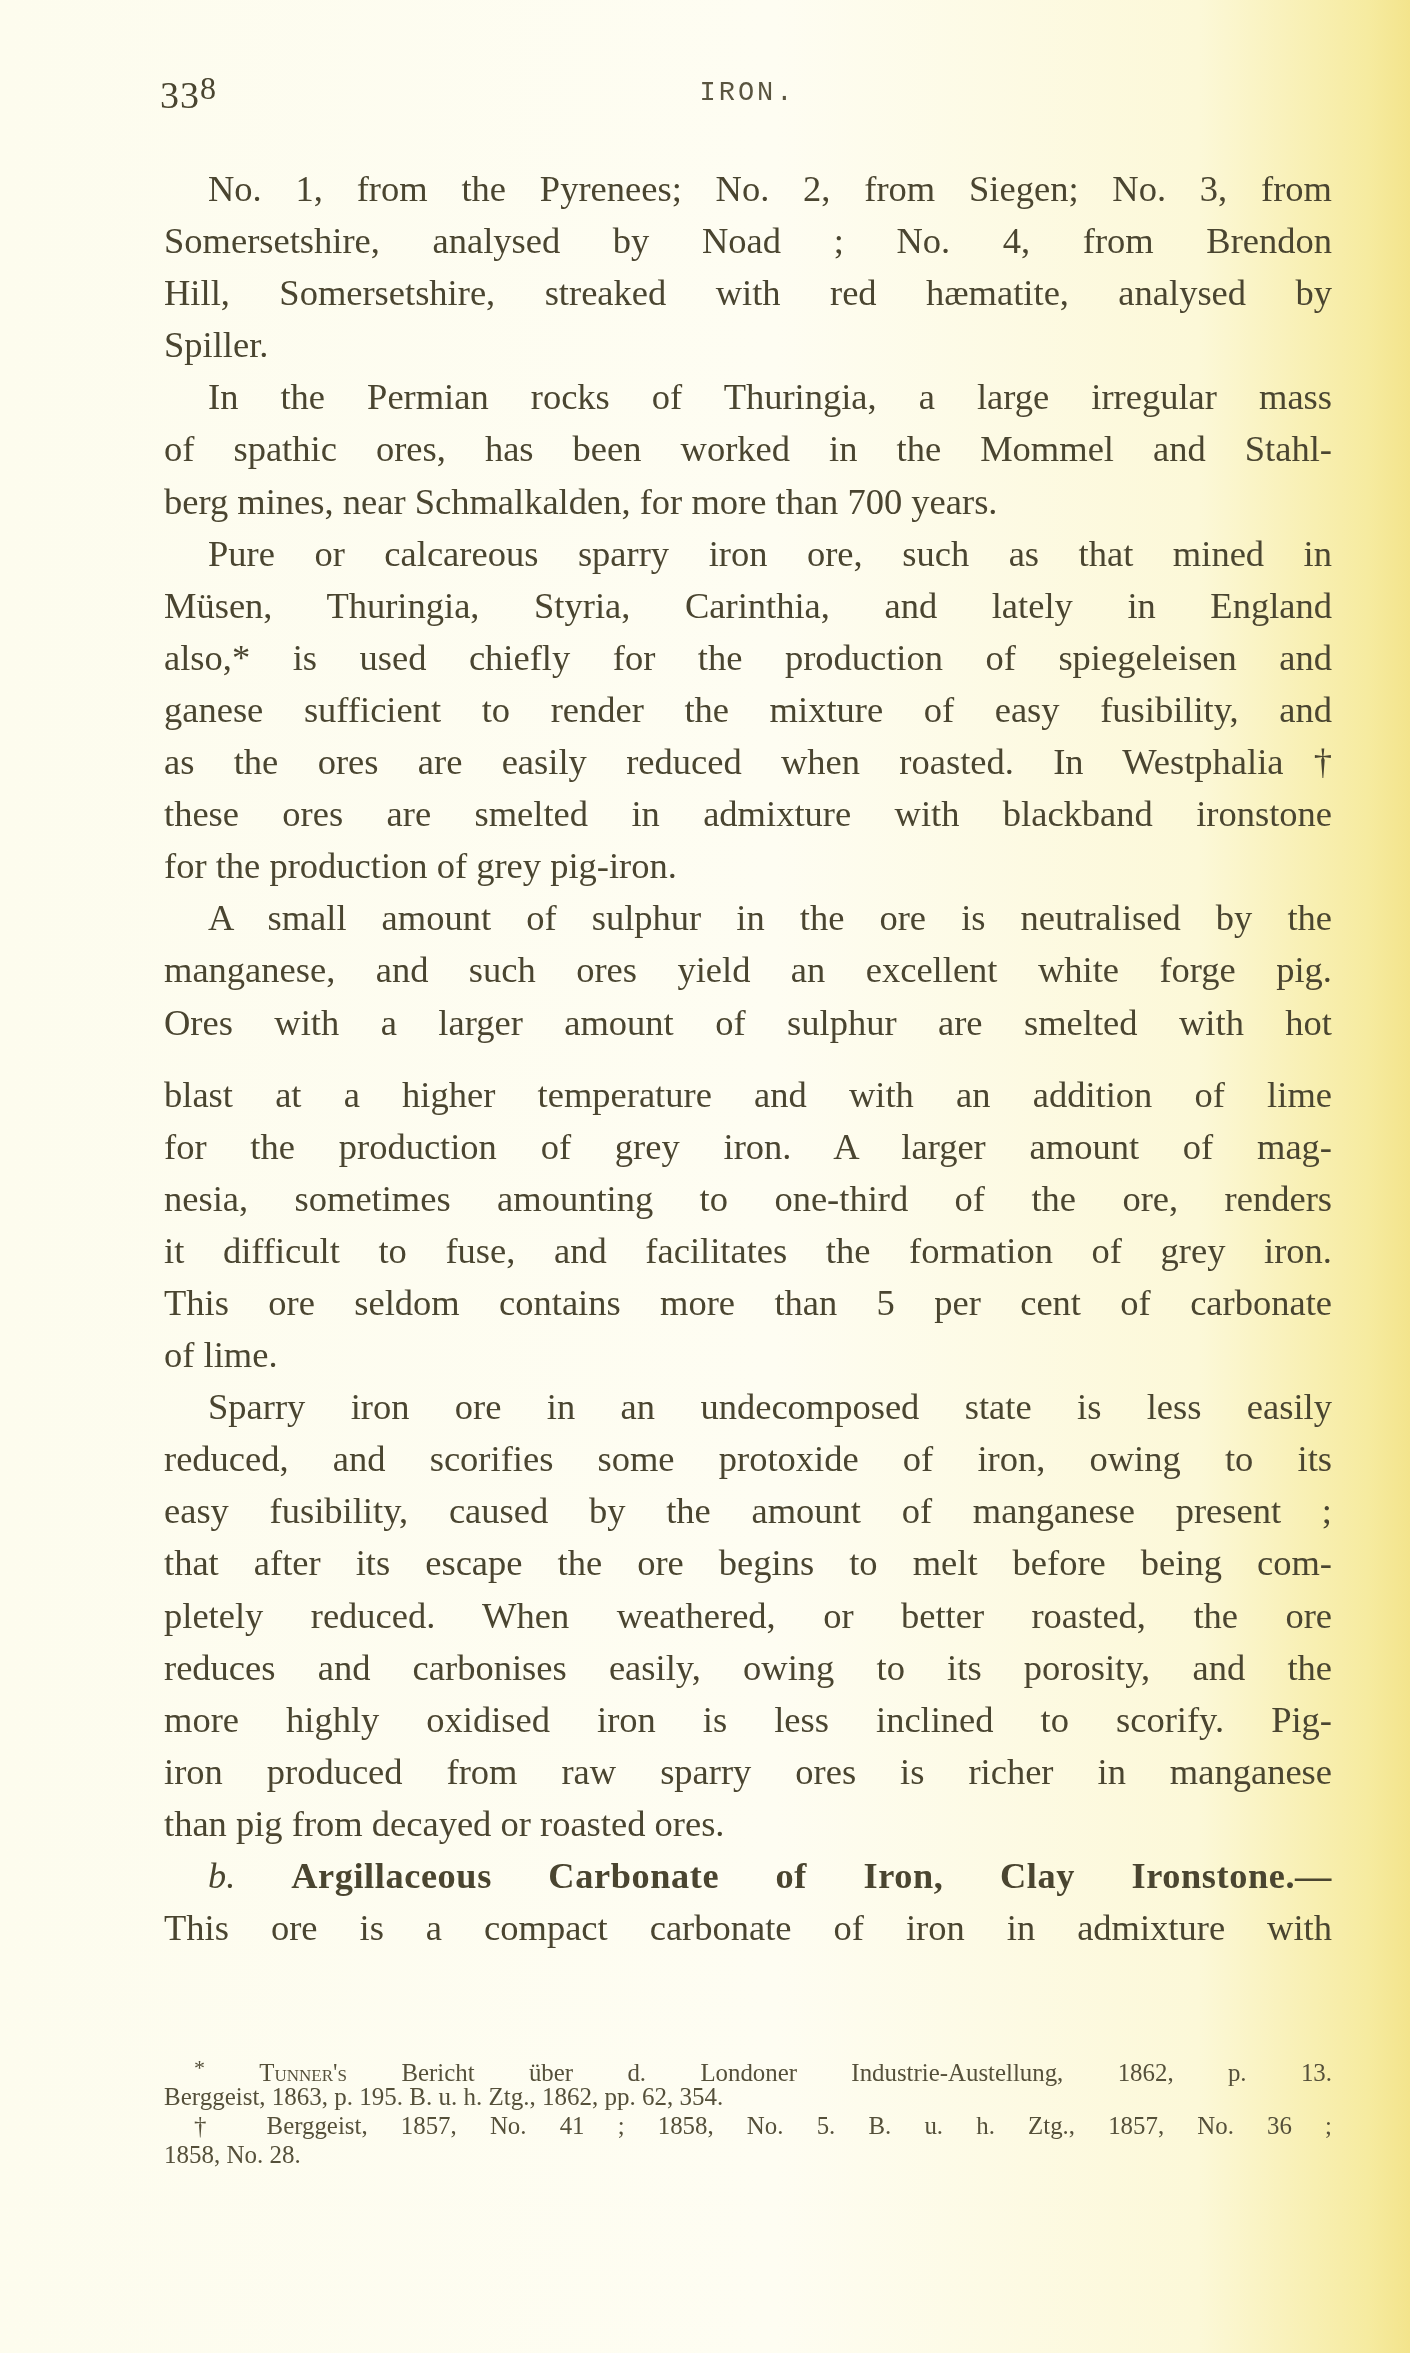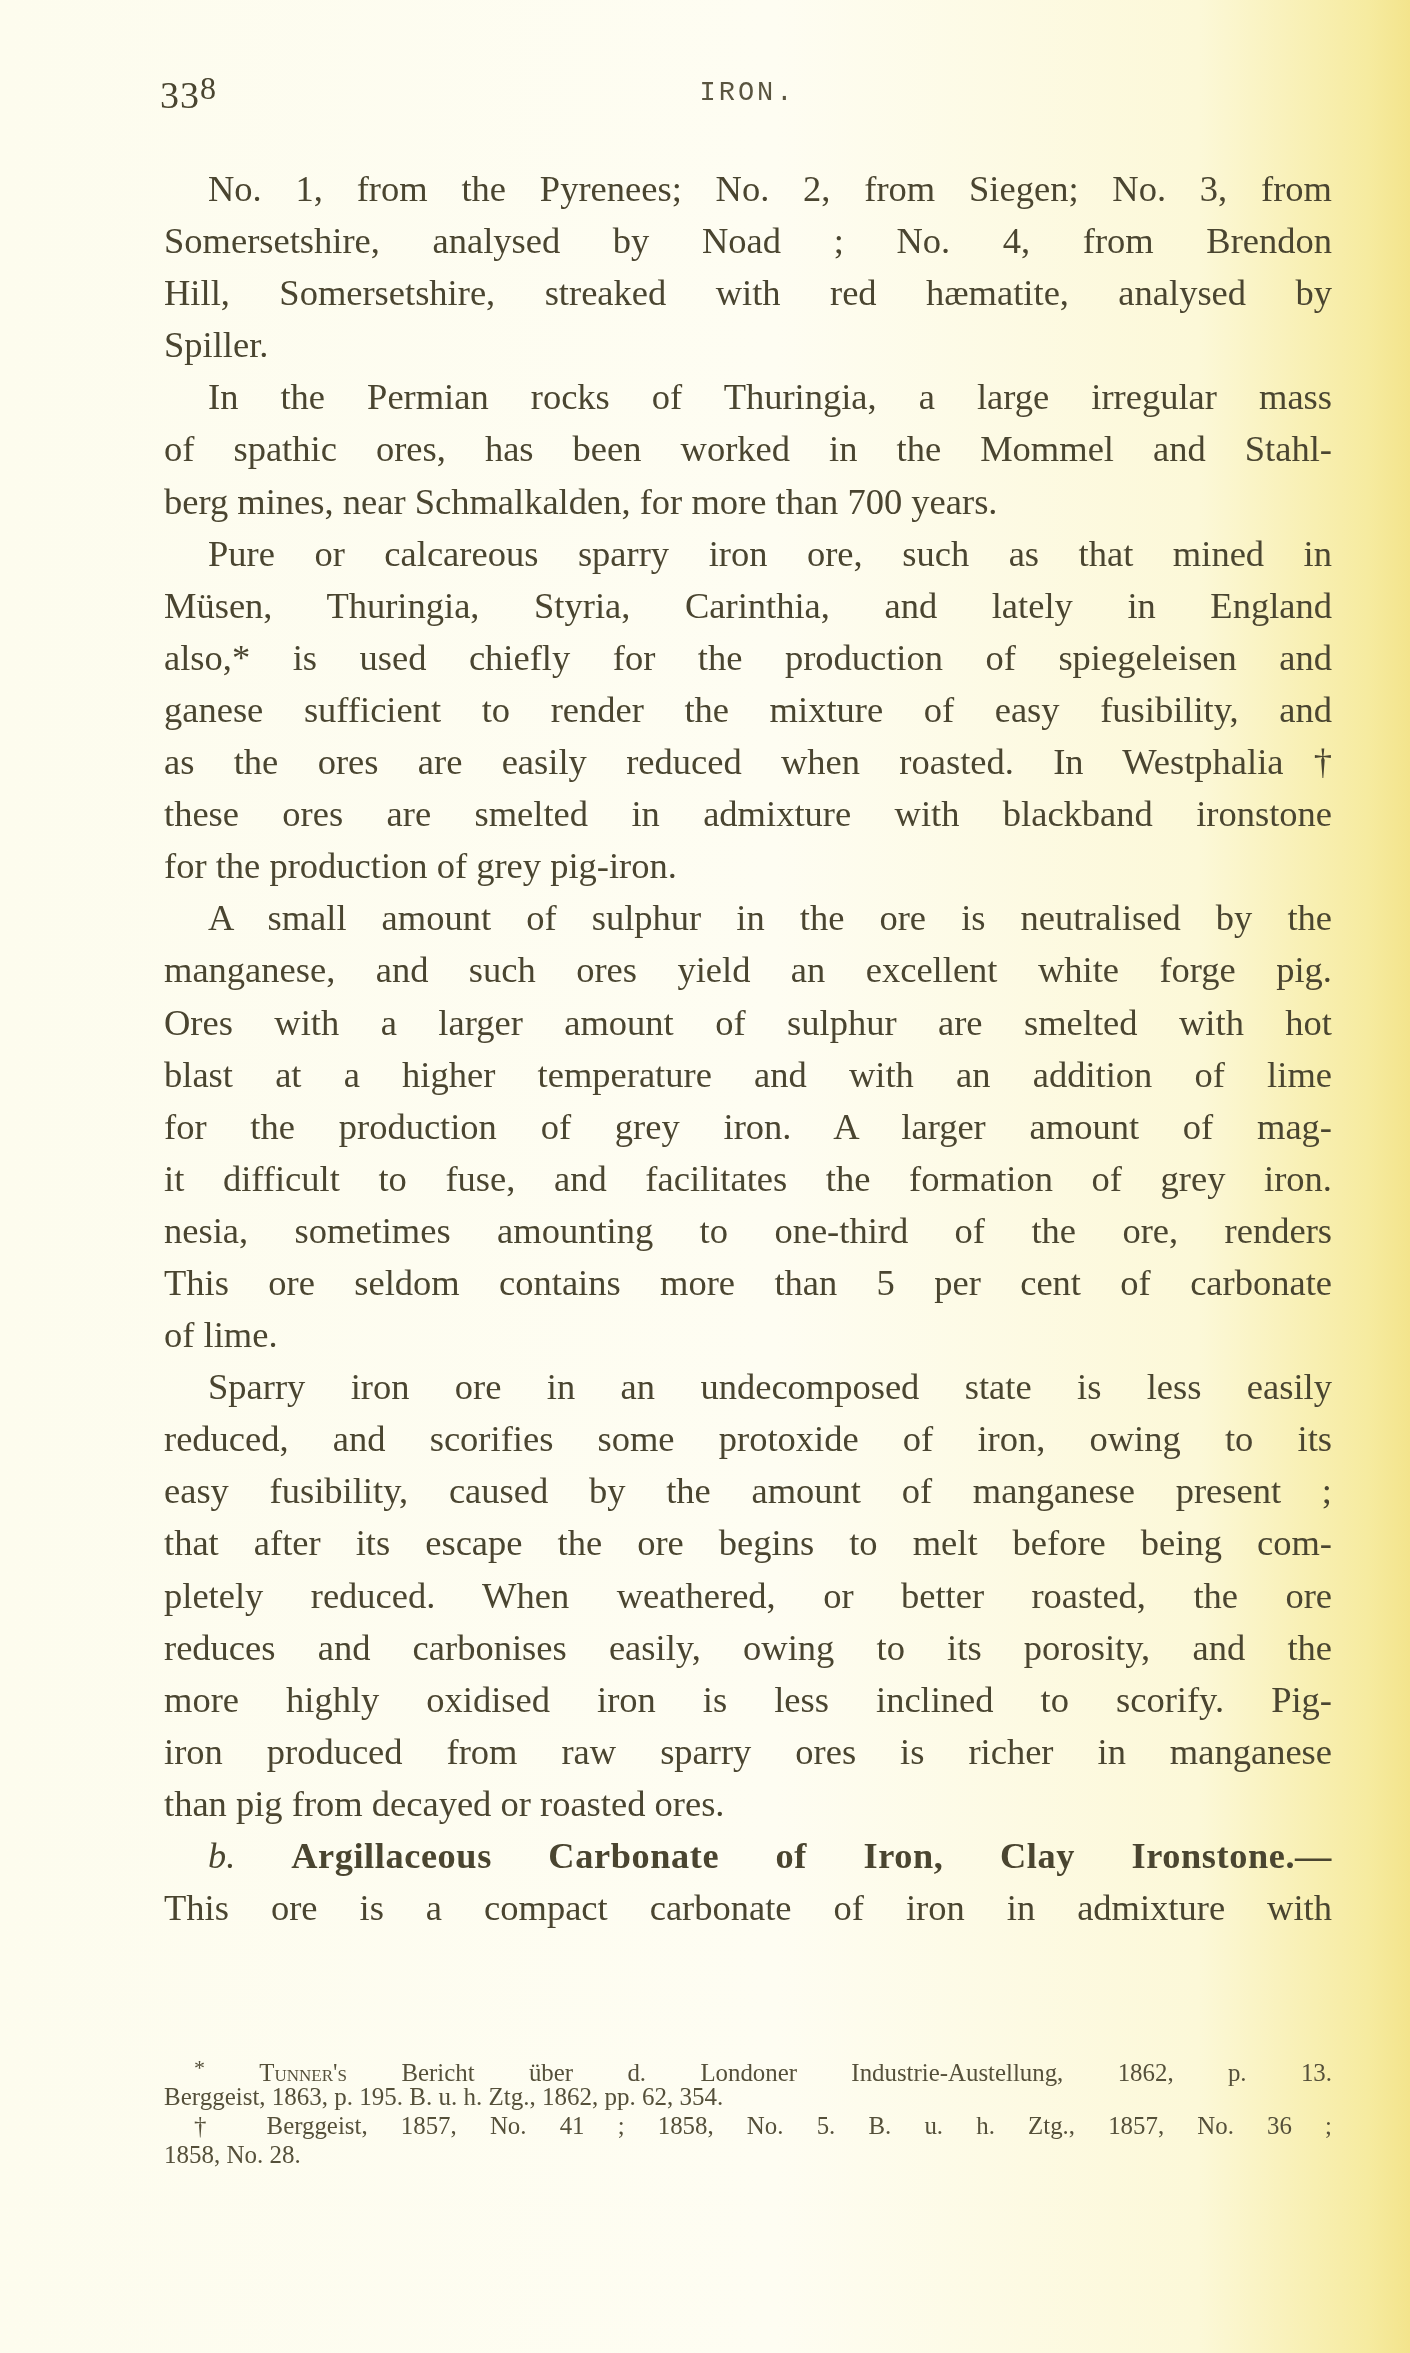--- a/index.html
+++ b/index.html
@@ -59,24 +59,24 @@
     <div class="line" style="white-space: nowrap;">Müsen, Thuringia, Styria, Carinthia, and lately in England</div>
     <div class="line" style="white-space: nowrap;">also,* is used chiefly for the production of spiegeleisen and</div>
     <div class="line" style="white-space: nowrap;">ganese sufficient to render the mixture of easy fusibility, and</div>
     <div class="line" style="white-space: nowrap;">as the ores are easily reduced when roasted. In Westphalia†</div>
     <div class="line" style="white-space: nowrap;">these ores are smelted in admixture with blackband ironstone</div>
     <div class="line last" style="white-space: nowrap;">for the production of grey pig-iron.</div>
 
     <div class="line indent" style="white-space: nowrap;">A small amount of sulphur in the ore is neutralised by the</div>
     <div class="line" style="white-space: nowrap;">manganese, and such ores yield an excellent white forge pig.</div>
     <div class="line" style="white-space: nowrap;">Ores with a larger amount of sulphur are smelted with hot</div>
-    <div class="line" style="white-space: nowrap;">blast at a higher temperature and with an addition of lime</div>
+    <div class="line" style="white-space: nowrap; margin-top: 20px;">blast at a higher temperature and with an addition of lime</div>
     <div class="line" style="white-space: nowrap;">for the production of grey iron. A larger amount of mag-</div>
+    <div class="line" style="white-space: nowrap;">nesia, sometimes amounting to one-third of the ore, renders</div>
     <div class="line" style="white-space: nowrap;">it difficult to fuse, and facilitates the formation of grey iron.</div>
-    <div class="line" style="white-space: nowrap;">nesia, sometimes amounting to one-third of the ore, renders</div>
     <div class="line" style="white-space: nowrap;">This ore seldom contains more than 5 per cent of carbonate</div>
     <div class="line last" style="white-space: nowrap;">of lime.</div>
 
     <div class="line indent" style="white-space: nowrap;">Sparry iron ore in an undecomposed state is less easily</div>
     <div class="line" style="white-space: nowrap;">reduced, and scorifies some protoxide of iron, owing to its</div>
     <div class="line" style="white-space: nowrap;">easy fusibility, caused by the amount of manganese present ;</div>
     <div class="line" style="white-space: nowrap;">that after its escape the ore begins to melt before being com-</div>
     <div class="line" style="white-space: nowrap;">pletely reduced. When weathered, or better roasted, the ore</div>
     <div class="line" style="white-space: nowrap;">reduces and carbonises easily, owing to its porosity, and the</div>
     <div class="line" style="white-space: nowrap;">more highly oxidised iron is less inclined to scorify. Pig-</div>

